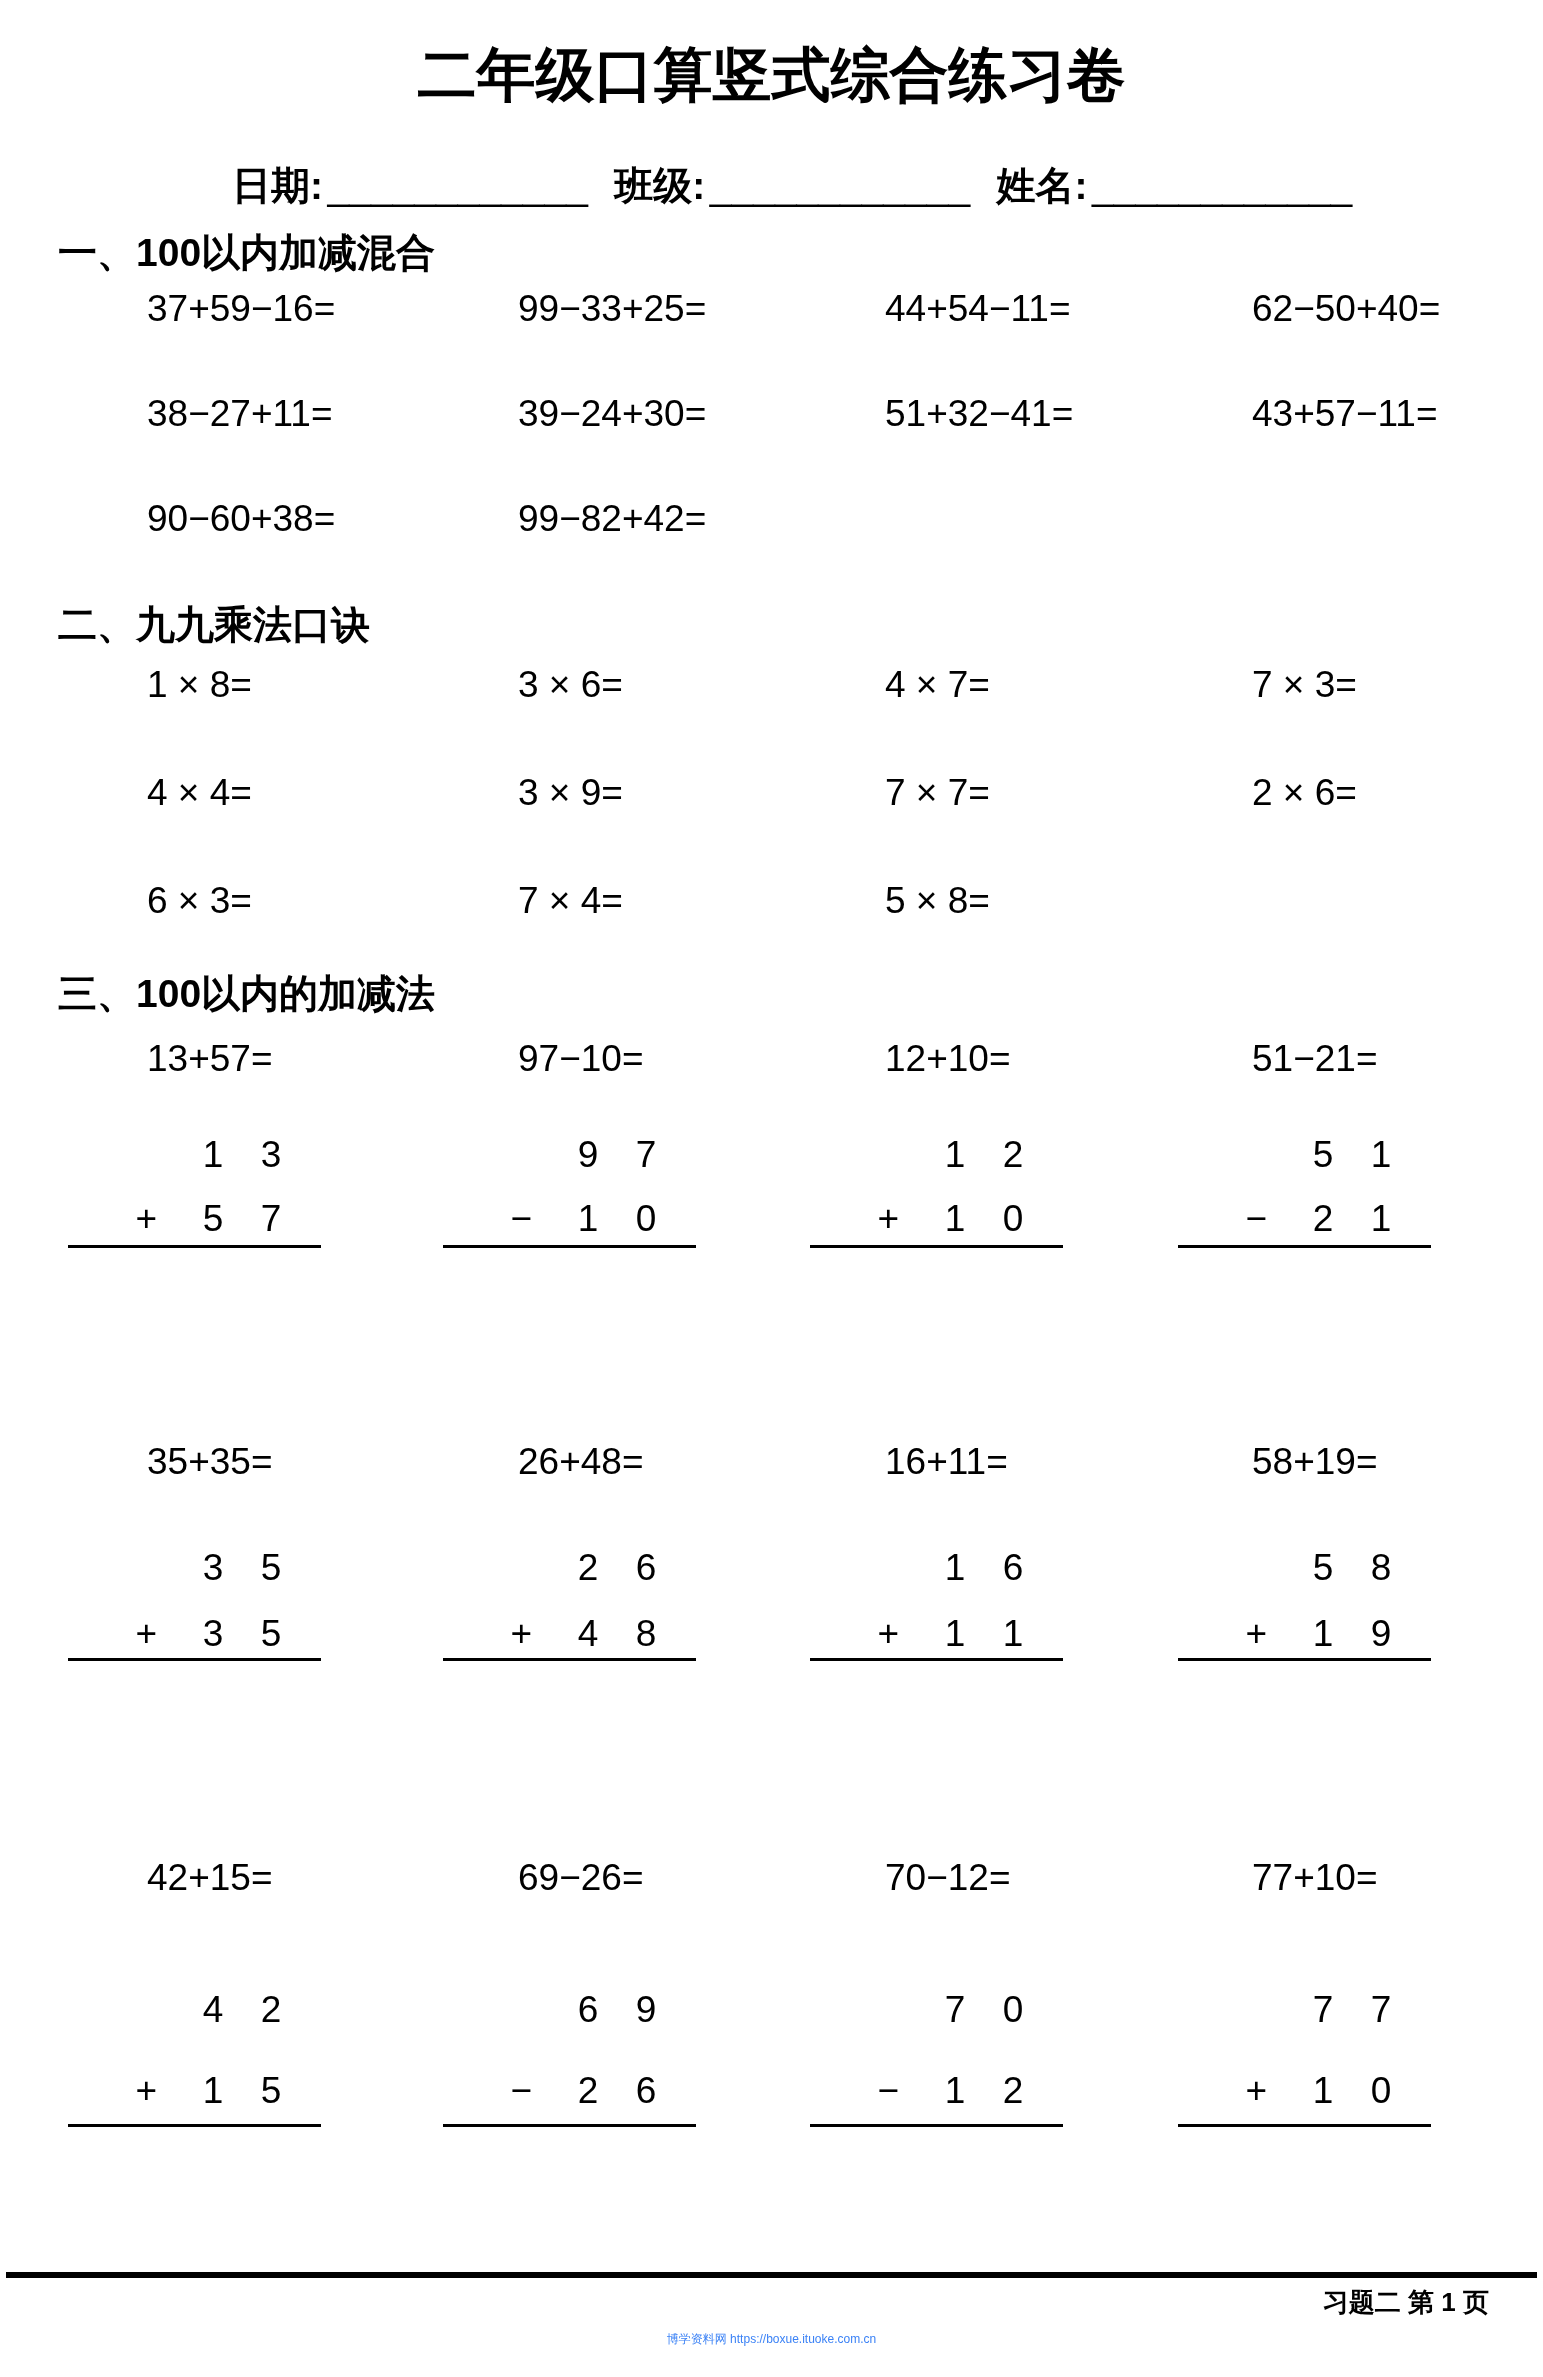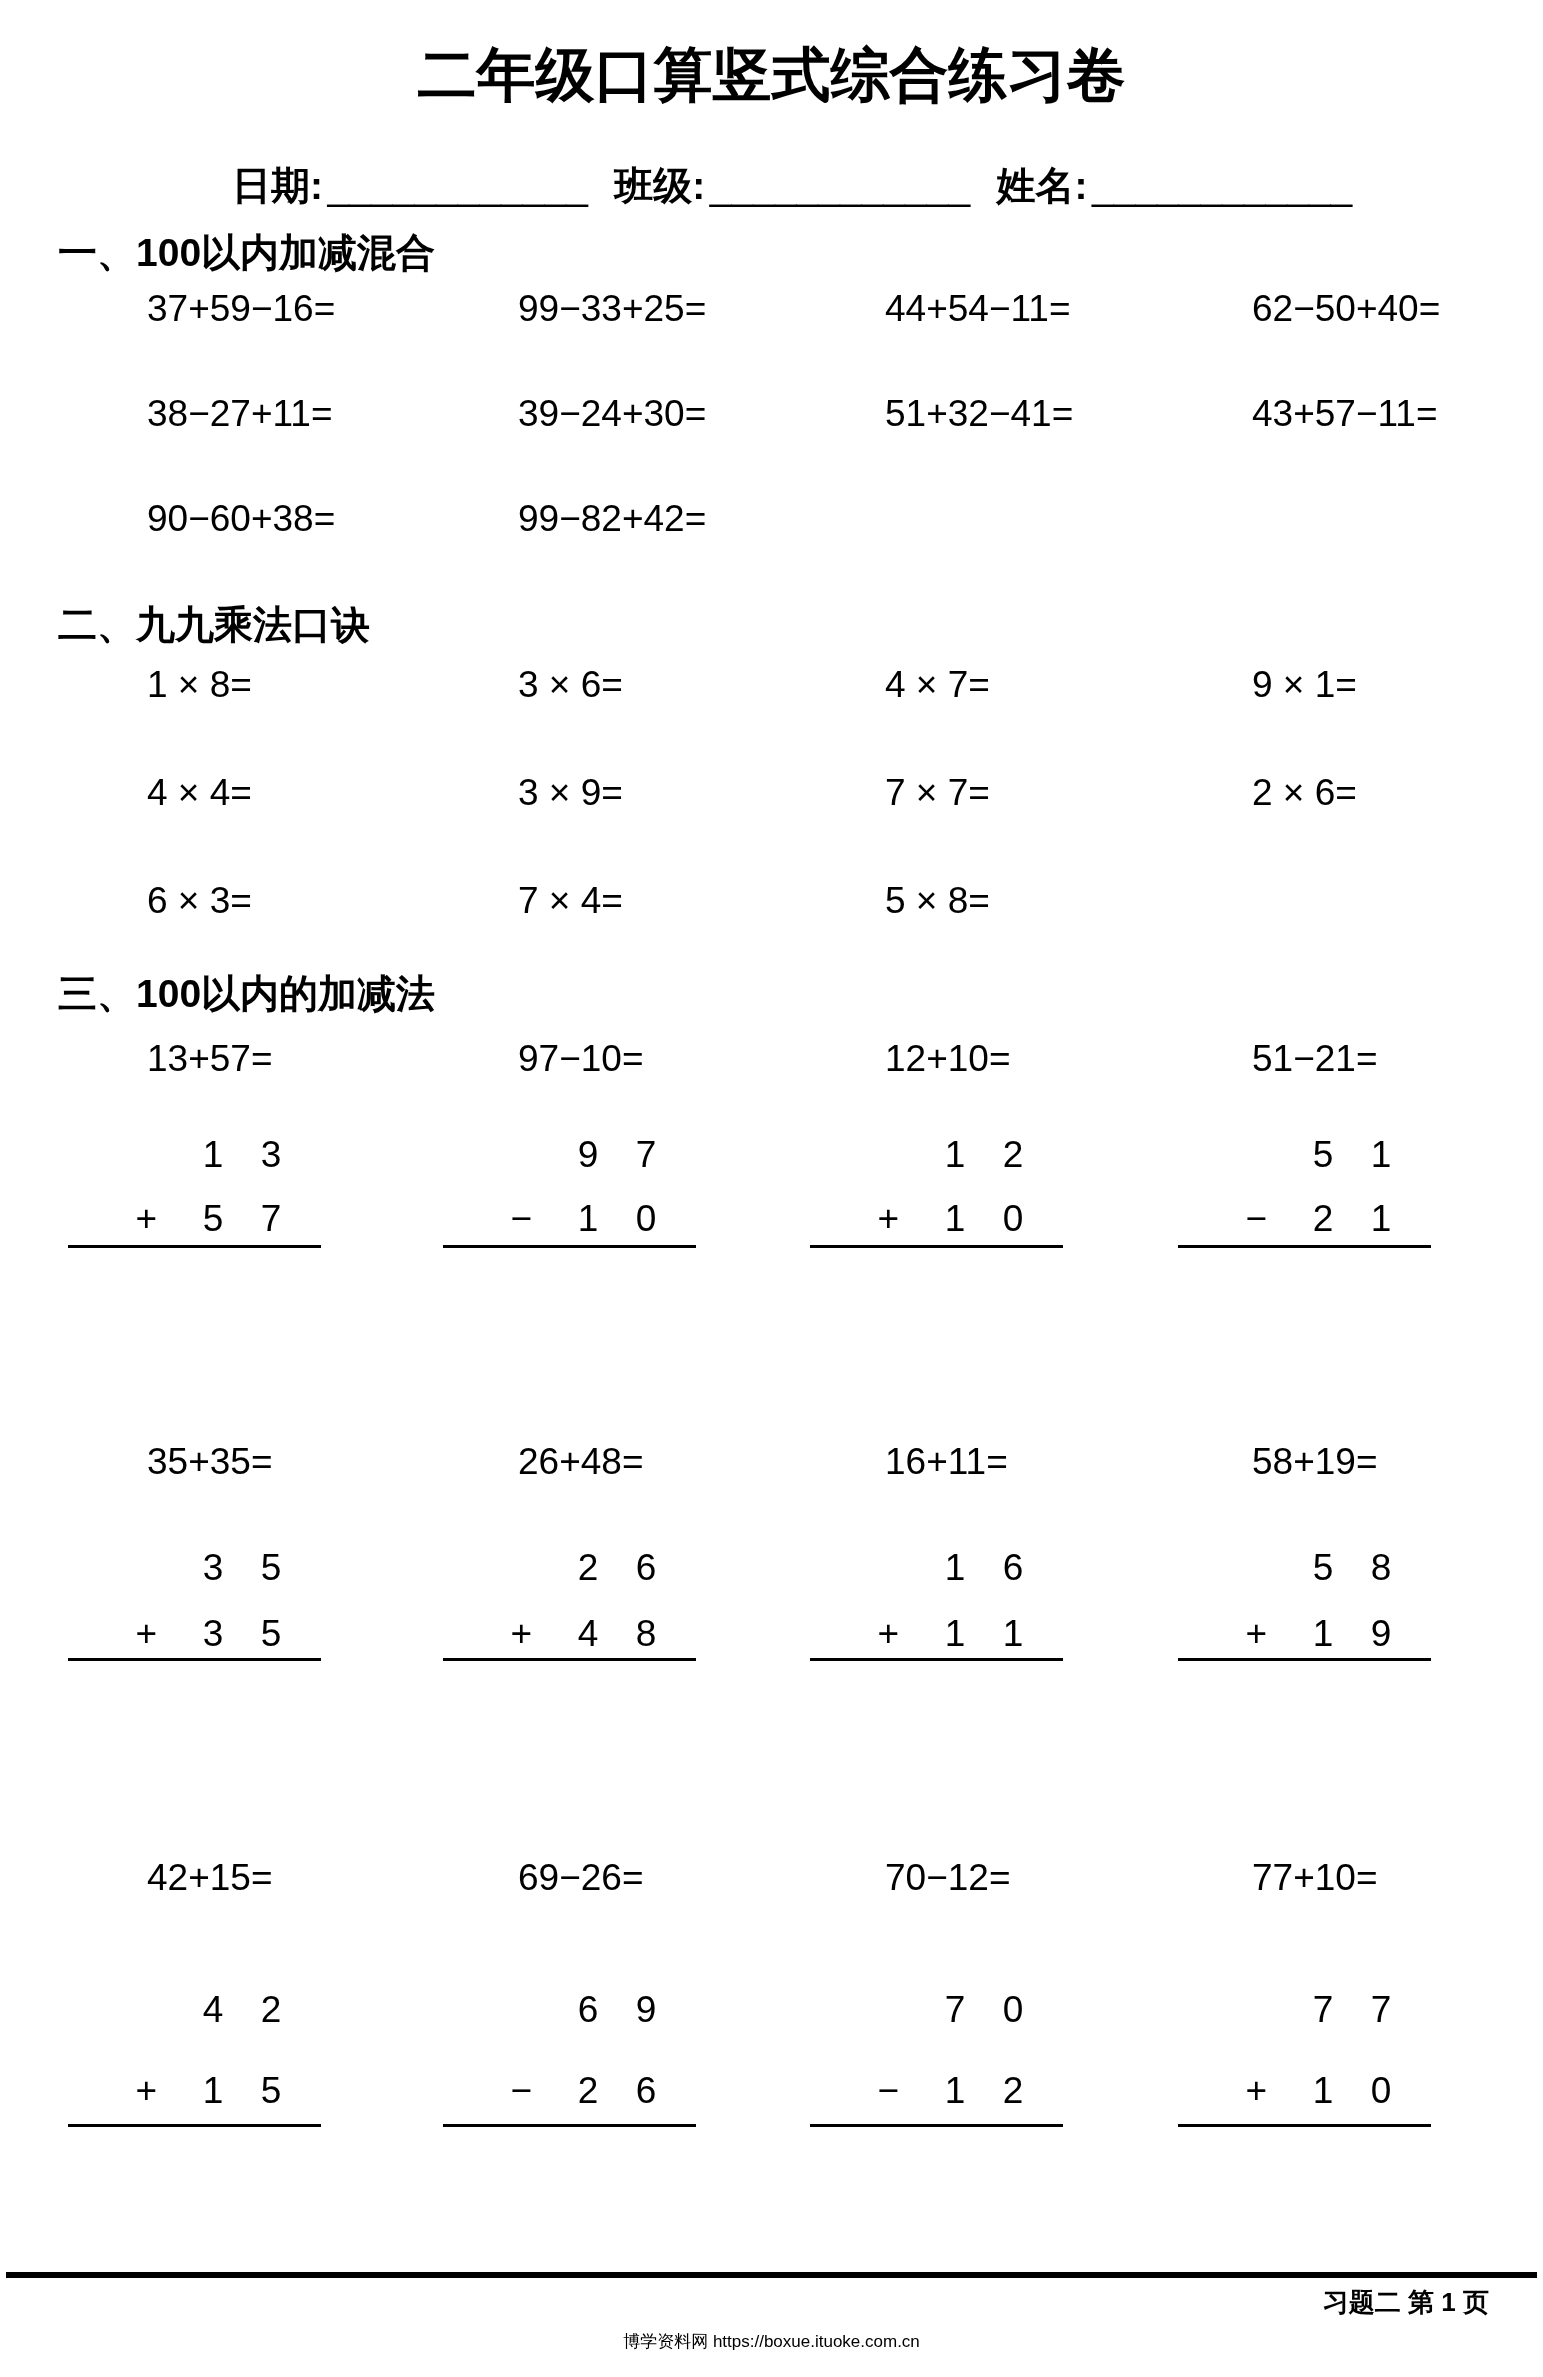--- a/index.html
+++ b/index.html
@@ -49,21 +49,21 @@
   .vr2 .vrow.oprow{top:66px;}
   .vr3 .vblock{top:1991px;height:133px;}
   .vr3 .vrow.oprow{top:81px;}
   .c1{left:68px;} .c2{left:443px;} .c3{left:810px;} .c4{left:1178px;}
   .footer-line{left:6.2px;right:6.2px;top:2272px;height:6.2px;background:#000;}
   .footer-text{
     right:54px;top:2289px;font-size:26px;font-weight:bold;line-height:1;white-space:nowrap;
   }
   .watermark{
     left:0;width:100%;top:2333px;text-align:center;
-    font-size:17px;color:#000000;line-height:1;white-space:nowrap;
+    font-size:12px;color:#3b82f6;line-height:1;white-space:nowrap;
   }
 </style>
 </head>
 <body>
 
 <div class="abs title">二年级口算竖式综合练习卷</div>
 
 <div class="abs info">
   <span class="lbl">日期:</span><span class="blank">____________</span>
   <span class="lbl">班级:</span><span class="blank">____________</span>
@@ -82,21 +82,21 @@
   <div class="prob">43+57−11=</div>
   <div class="prob">90−60+38=</div>
   <div class="prob">99−82+42=</div>
 </div>
 
 <div class="abs sec sec2">二、九九乘法口诀</div>
 <div class="abs grid g2">
   <div class="prob">1 × 8=</div>
   <div class="prob">3 × 6=</div>
   <div class="prob">4 × 7=</div>
-  <div class="prob">9 × 1=</div>
+  <div class="prob">7 × 3=</div>
   <div class="prob">4 × 4=</div>
   <div class="prob">3 × 9=</div>
   <div class="prob">7 × 7=</div>
   <div class="prob">2 × 6=</div>
   <div class="prob">6 × 3=</div>
   <div class="prob">7 × 4=</div>
   <div class="prob">5 × 8=</div>
 </div>
 
 <div class="abs sec sec3">三、100以内的加减法</div>

